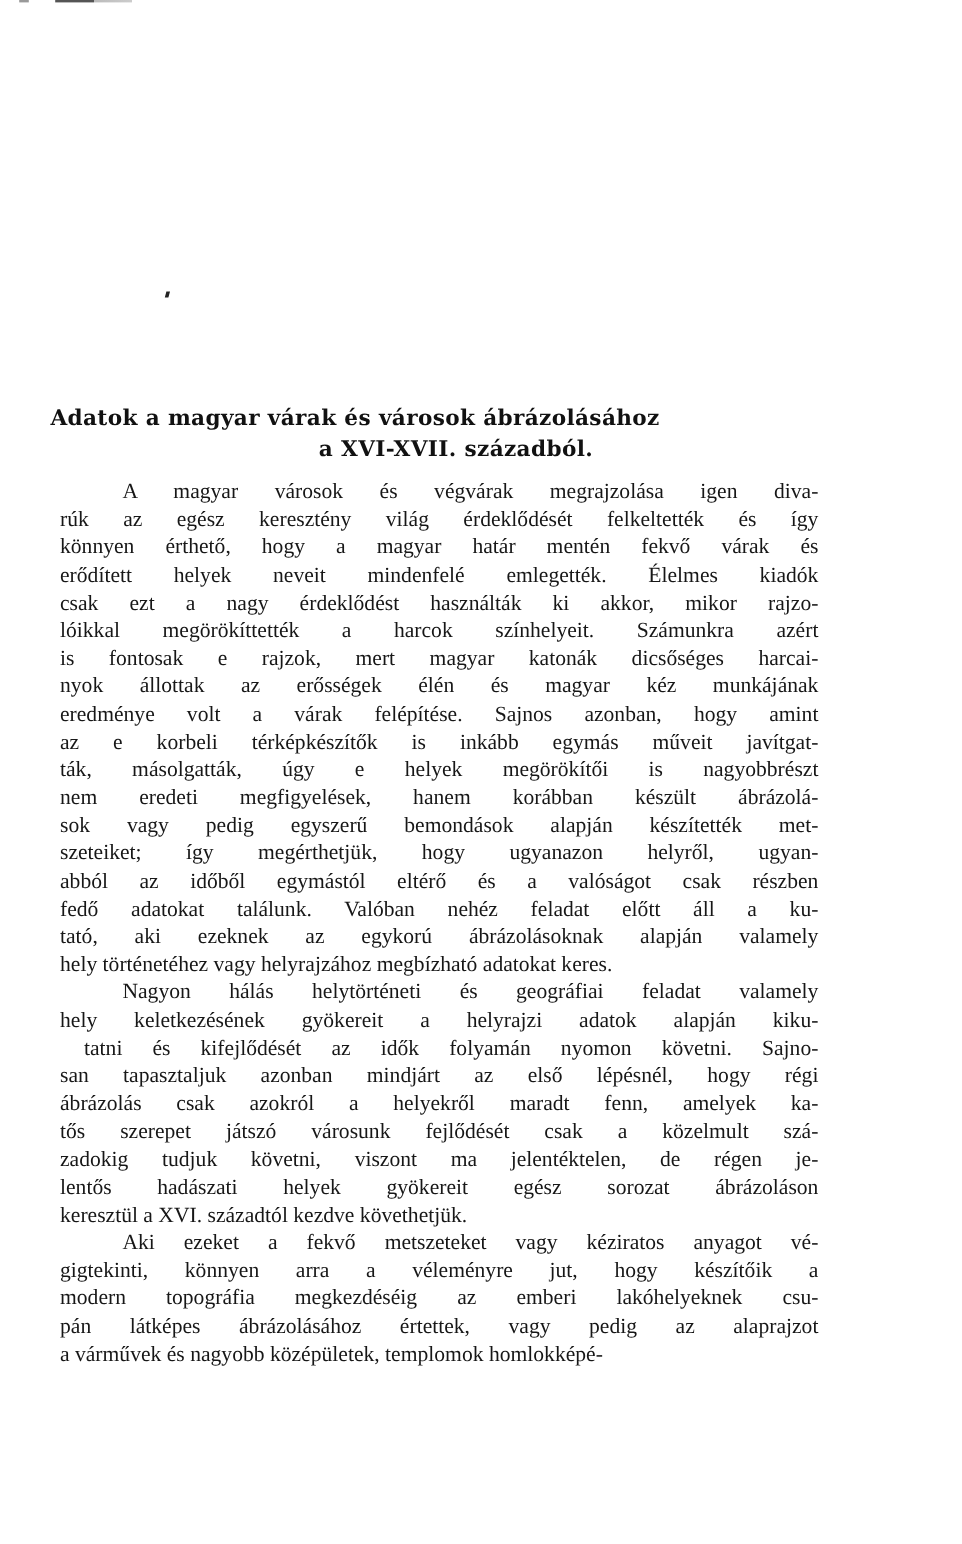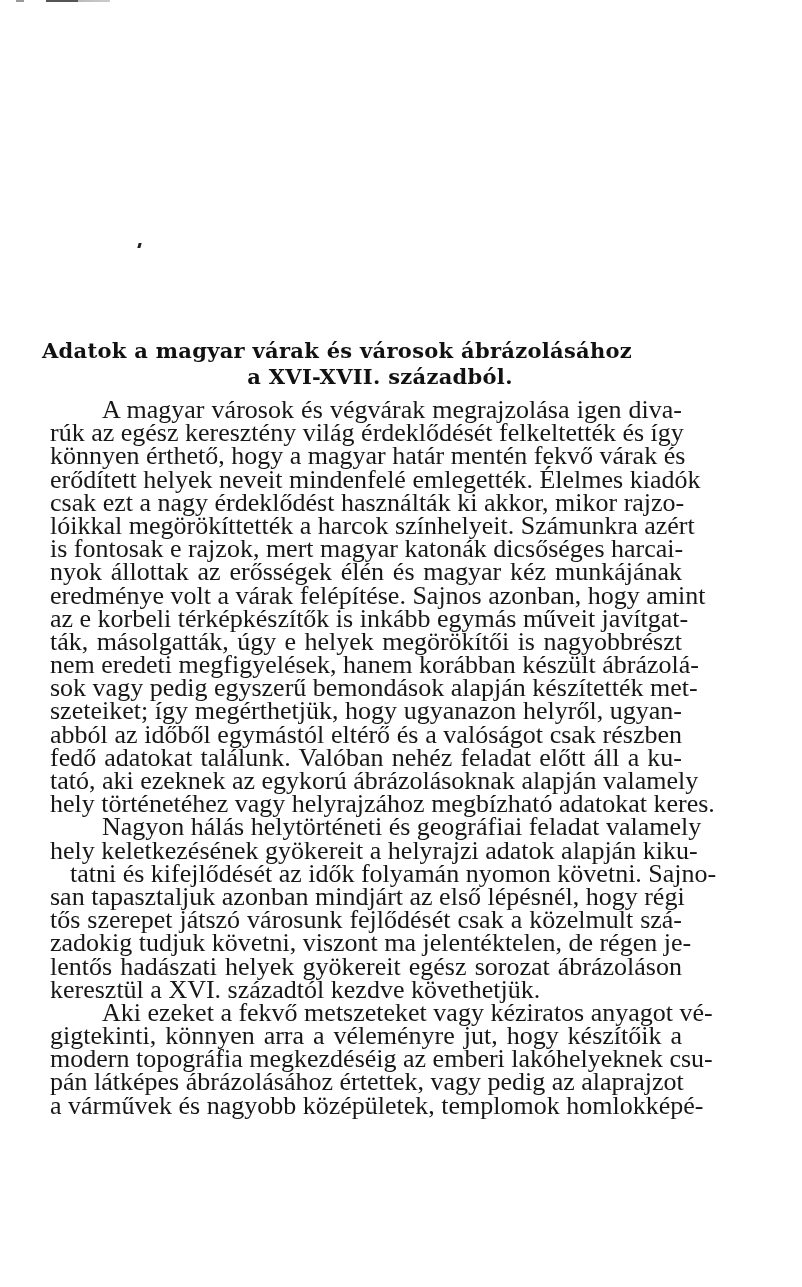--- a/index.html
+++ b/index.html
@@ -13,28 +13,28 @@
     }
     .top-rule-tick {
       position: absolute; top: 0; left: 16px; width: 8px; height: 2px; background: #999;
     }
     .speck {
       position: absolute; top: 243px; left: 138px; width: 3px; height: 5px;
       background: #222; transform: skewX(-15deg);
     }
     .title {
       position: absolute; top: 324px; left: 40px; width: 680px;
-      font-family: "DejaVu Serif", serif; font-weight: bold; font-size: 21px;
+      font-family: "DejaVu Serif", serif; font-weight: bold; font-size: 18px;
       line-height: 26px; text-align: center; color: #111; letter-spacing: 0.3px;
     }
     .title .line1 { display: block; text-align: left; padding-left: 2px; }
     .title .line2 { display: block; }
     .body-text {
       position: absolute; top: 398px; left: 50px; width: 632px;
-      font-family: "Liberation Serif", serif; font-size: 26px; line-height: 23.2px;
+      font-family: "Liberation Serif", serif; font-size: 18px; line-height: 23.2px;
       color: #171717;
     }
     .ln {
       display: block; text-align: justify; text-align-last: justify;
       white-space: nowrap; height: 23.2px; overflow: visible;
     }
     .ln.last { text-align-last: left; }
     .ln.indent { padding-left: 52px; }
   </style>
 </head>
@@ -68,20 +68,21 @@
       <span class="ln" style="white-space: nowrap; word-spacing: 0px;">abból az időből egymástól eltérő és a valóságot csak részben</span>
       <span class="ln" style="white-space: nowrap; word-spacing: 0px;">fedő adatokat találunk. Valóban nehéz feladat előtt áll a ku-</span>
       <span class="ln" style="white-space: nowrap; word-spacing: 0px;">tató, aki ezeknek az egykorú ábrázolásoknak alapján valamely</span>
       <span class="ln last" style="white-space: nowrap;">hely történetéhez vagy helyrajzához megbízható adatokat keres.</span>
     </div>
     <div>
       <span class="ln indent" style="white-space: nowrap; word-spacing: 0px;">Nagyon hálás helytörténeti és geográfiai feladat valamely</span>
       <span class="ln" style="white-space: nowrap; word-spacing: 0px;">hely keletkezésének gyökereit a helyrajzi adatok alapján kiku-</span>
       <span class="ln" style="white-space: nowrap; word-spacing: 0px; margin-left: 20px;">tatni és kifejlődését az idők folyamán nyomon követni. Sajno-</span>
       <span class="ln" style="white-space: nowrap; word-spacing: 0px;">san tapasztaljuk azonban mindjárt az első lépésnél, hogy régi</span>
+      <span class="ln" style="white-space: nowrap; word-spacing: 0px;">ábrázolás csak azokról a helyekről maradt fenn, amelyek ka-</span>
       <span class="ln" style="white-space: nowrap; word-spacing: 0px;">tős szerepet játszó városunk fejlődését csak a közelmult szá-</span>
       <span class="ln" style="white-space: nowrap; word-spacing: 0px;">zadokig tudjuk követni, viszont ma jelentéktelen, de régen je-</span>
       <span class="ln" style="white-space: nowrap; word-spacing: 0px;">lentős hadászati helyek gyökereit egész sorozat ábrázoláson</span>
       <span class="ln last" style="white-space: nowrap;">keresztül a XVI. századtól kezdve követhetjük.</span>
     </div>
     <div>
       <span class="ln indent" style="white-space: nowrap; word-spacing: 0px;">Aki ezeket a fekvő metszeteket vagy kéziratos anyagot vé-</span>
       <span class="ln" style="white-space: nowrap; word-spacing: 0px;">gigtekinti, könnyen arra a véleményre jut, hogy készítőik a</span>
       <span class="ln" style="white-space: nowrap; word-spacing: 0px;">modern topográfia megkezdéséig az emberi lakóhelyeknek csu-</span>
       <span class="ln" style="white-space: nowrap; word-spacing: 0px;">pán látképes ábrázolásához értettek, vagy pedig az alaprajzot</span>

